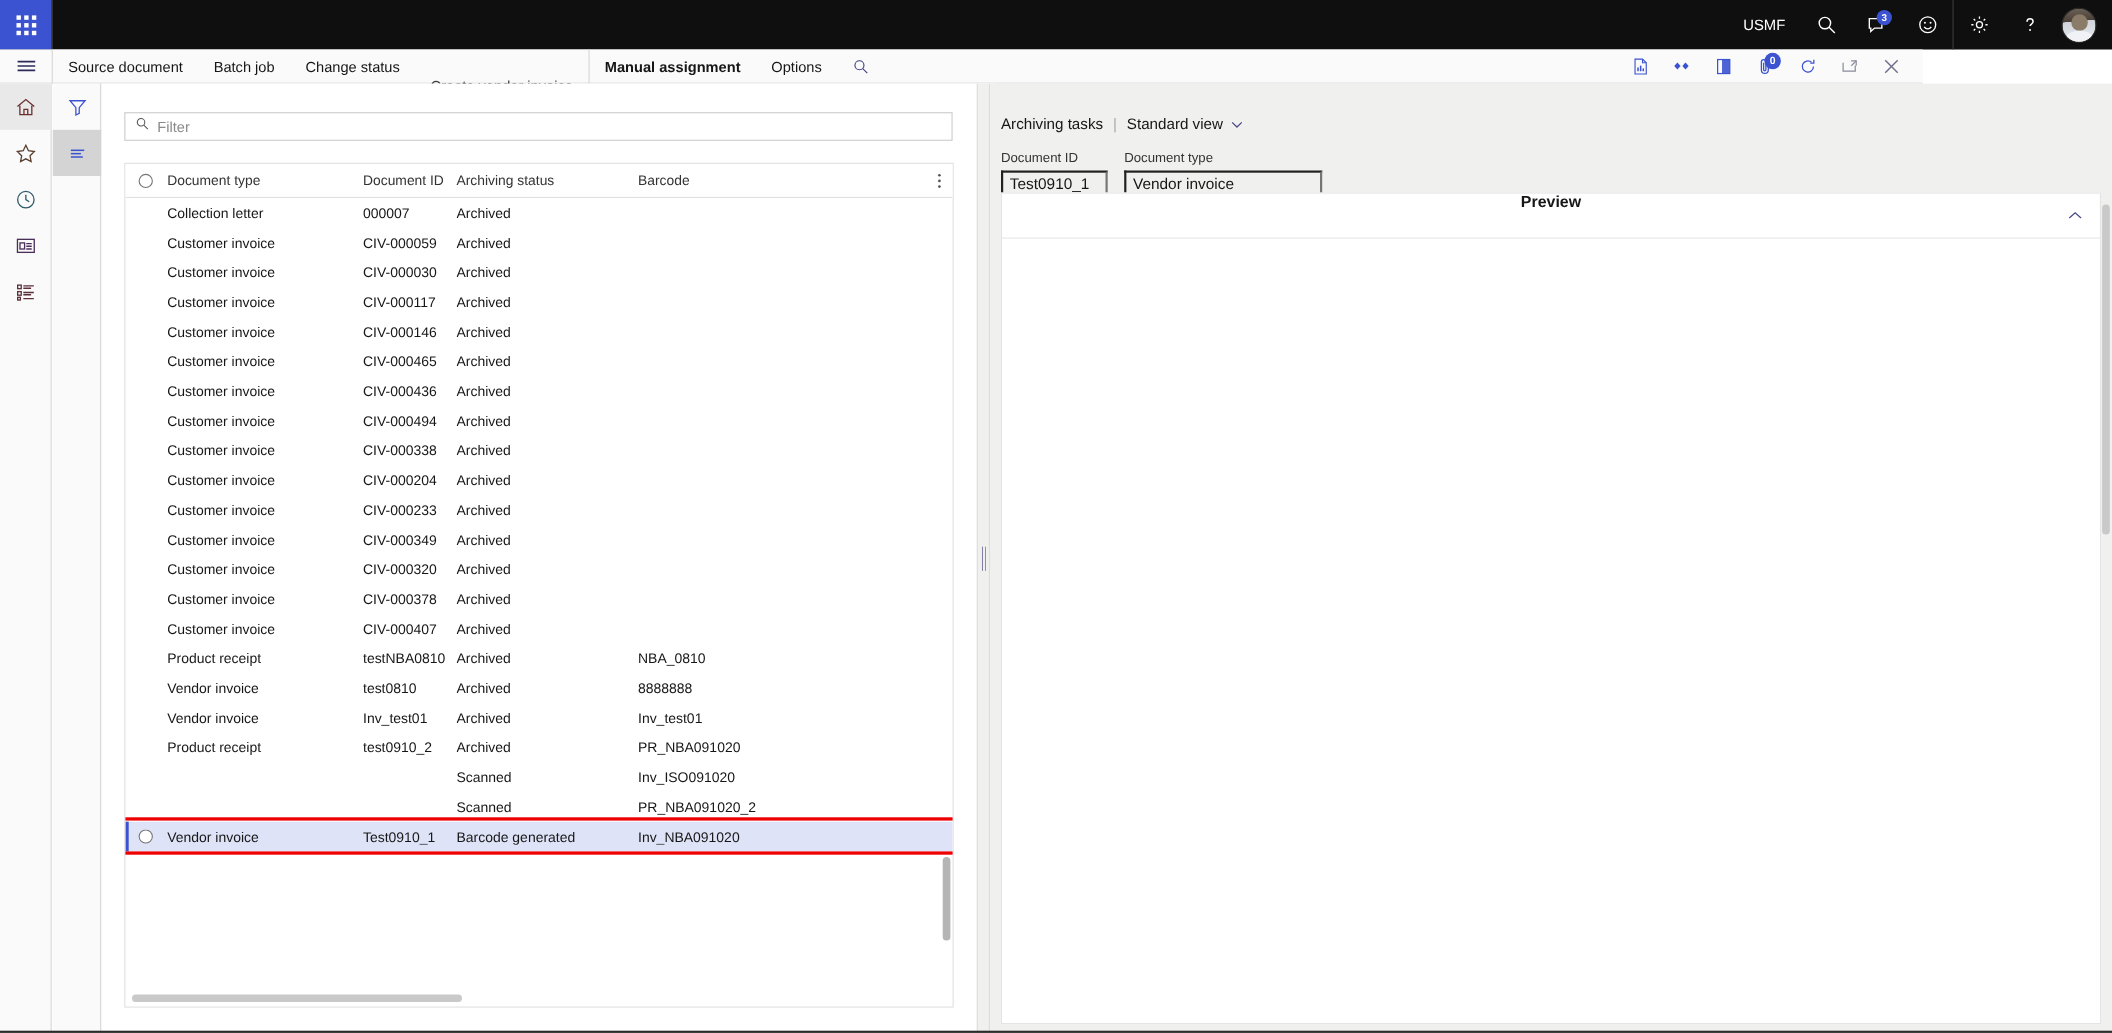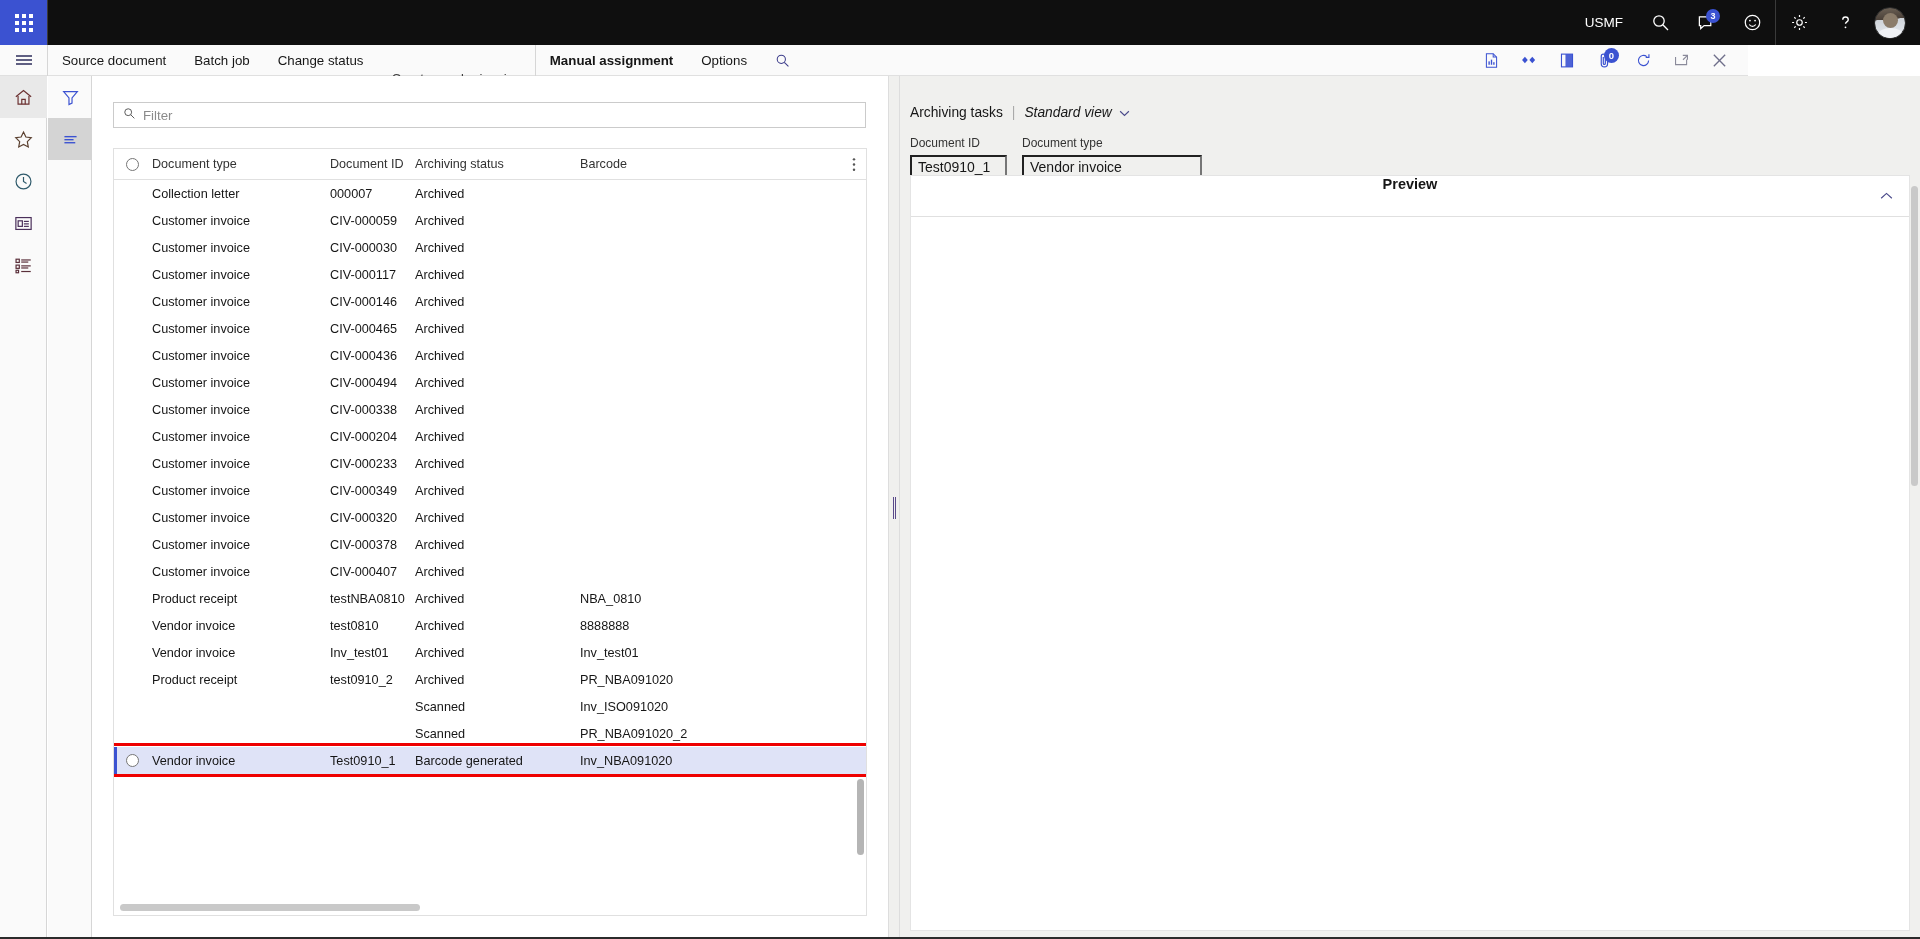--- a/index.html
+++ b/index.html
@@ -219,21 +219,21 @@
   .rightpane {
     position: absolute; top: 76px; left: 900px; width: 1020px; height: 863px;
     background: #f0f0ee;
   }
   .rp-crumb {
     position: absolute; top: 29px; left: 10px;
     display: flex; align-items: center; font-size: 13.8px; color: #161616;
   }
   .rp-crumb .ct { cursor: pointer; }
   .rp-crumb .bar { margin: 0 9px; color: #aaa; }
-  .rp-crumb .view { cursor: pointer; display: flex; align-items: flex-start; font-style: italic; }
+  .rp-crumb .view { cursor: pointer; display: flex; align-items: flex-start; }
   .rp-crumb .view .chev { margin-left: 7px; }
 
   .rp-fields { position: absolute; top: 60px; left: 10px; display: flex; }
   .rp-field { margin-right: 15px; }
   .rp-flabel {
     font-size: 12px; color: #333; margin-bottom: 5px; display: block;
   }
   .rp-fval {
     font-size: 14px; color: #161616; border-bottom: 1px solid #b4b4b4;
     background: transparent; outline: none; padding: 2px 2px 4px 6px;

